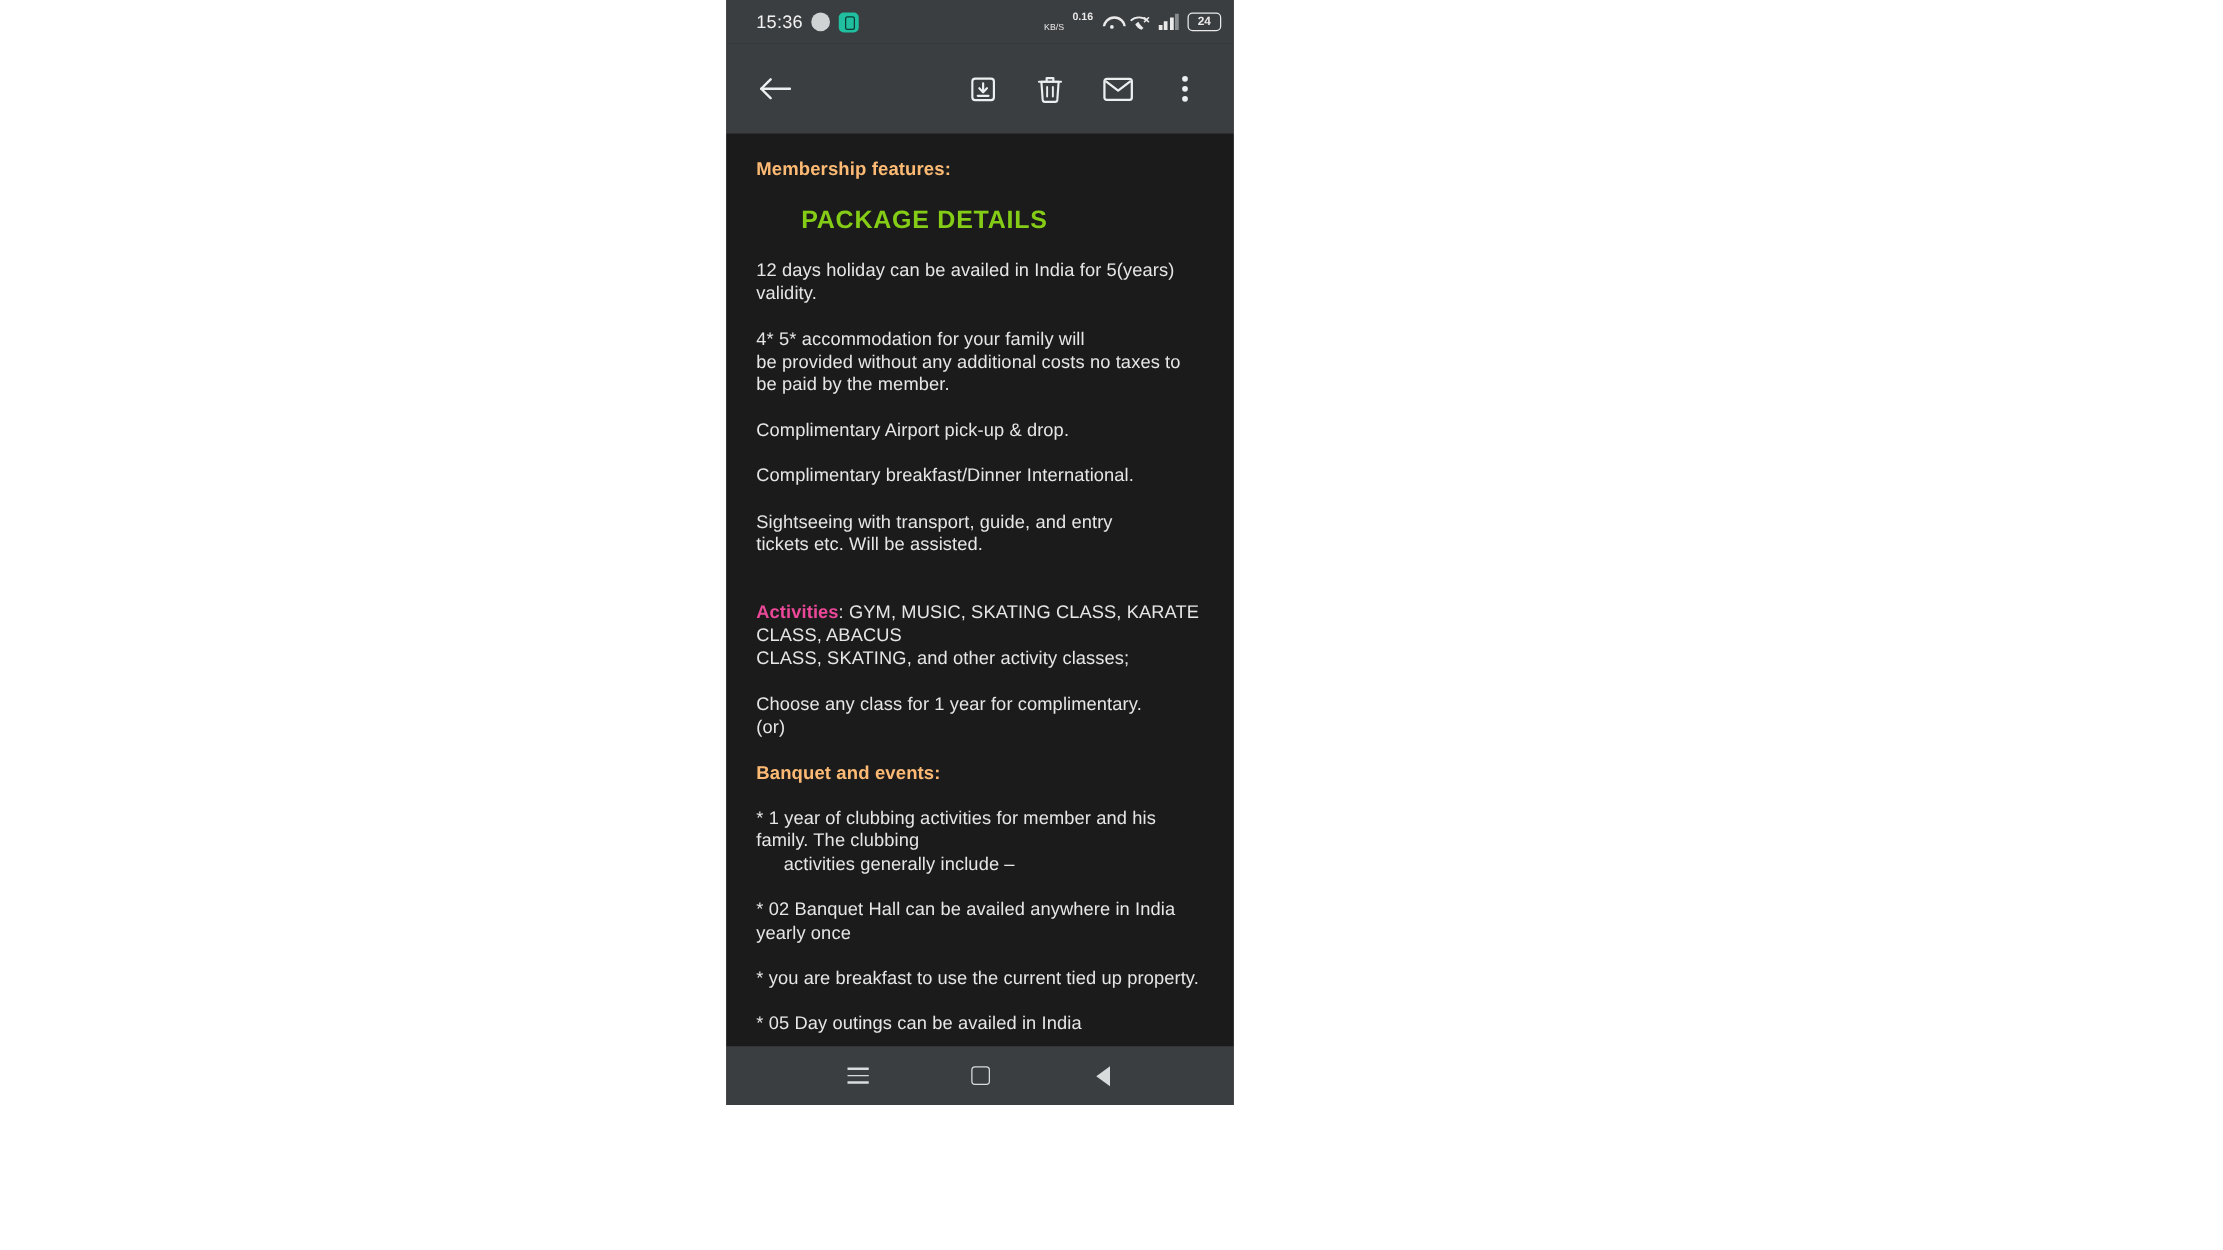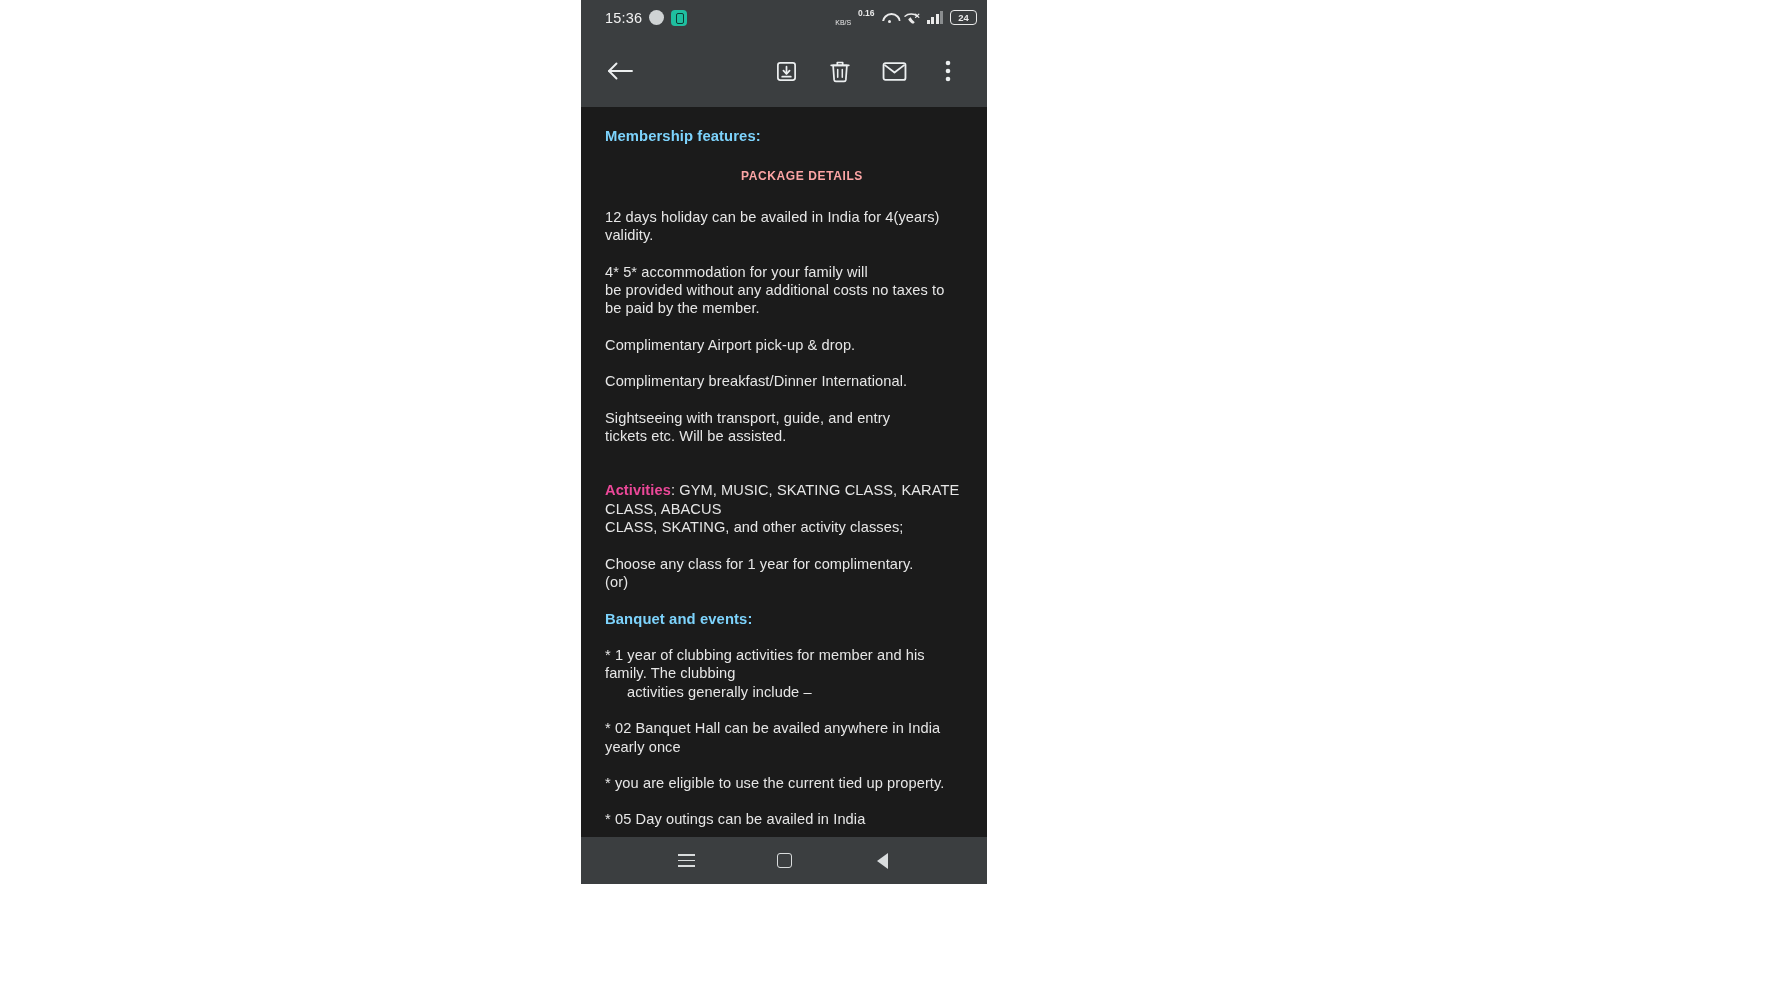--- a/index.html
+++ b/index.html
@@ -174,29 +174,28 @@
   }
   .msg {
     color: #e6e6e6;
     font-size: 14.6px;
     line-height: 18.4px;
     letter-spacing: 0.1px;
   }
   .msg .b { font-weight: 700; color: #ec4899; }
   .head-strong {
     font-weight: 700;
-    color: #7dd3fc;
+    color: #fdba74;
     font-size: 14.8px;
     margin-bottom: 0;
   }
   .pkg-title {
-    text-align: center;
     font-weight: 700;
-    color: #fca5a5;
-    font-size: 12px;
+    color: #84cc16;
+    font-size: 20px;
     letter-spacing: 0.6px;
     margin: 0 0 0 36px;
   }
   .p { margin: 0; }
   .sp-18 { height: 18px; }
   .sp-22 { height: 22px; }
   .sp-36 { height: 36px; }
   .indent { padding-left: 22px; }
 
   
@@ -321,21 +320,21 @@
 
     <div class="body">
       <div class="msg">
 
         <div class="head-strong">Membership features:</div>
 
         <div class="sp-22"></div>
         <div class="pkg-title">PACKAGE  DETAILS</div>
 
         <div class="sp-22"></div>
-        <p class="p">12 days holiday can be availed in India for 4(years) validity.</p>
+        <p class="p">12 days holiday can be availed in India for 5(years) validity.</p>
 
         <div class="sp-18"></div>
         <p class="p">4* 5* accommodation for your family will</p>
         <p class="p">be provided without any additional costs no taxes to</p>
         <p class="p">be paid by the member.</p>
 
         <div class="sp-18"></div>
         <p class="p">Complimentary Airport pick-up &amp; drop.</p>
 
         <div class="sp-18"></div>
@@ -357,21 +356,21 @@
         <div class="head-strong">Banquet and events:</div>
 
         <div class="sp-18"></div>
         <p class="p">*  1 year of clubbing activities for member and his family. The clubbing</p>
         <p class="p indent">activities generally include –</p>
 
         <div class="sp-18"></div>
         <p class="p">*  02 Banquet Hall can be availed  anywhere in India yearly once</p>
 
         <div class="sp-18"></div>
-        <p class="p">*  you are eligible to use the current tied up property.</p>
+        <p class="p">*  you are breakfast to use the current tied up property.</p>
 
         <div class="sp-18"></div>
         <p class="p">*  05 Day outings can be availed in India</p>
 
       </div>
     </div>
 
     <div class="navbar">
       <div class="nav-btn">
         <div class="nav-recents">

